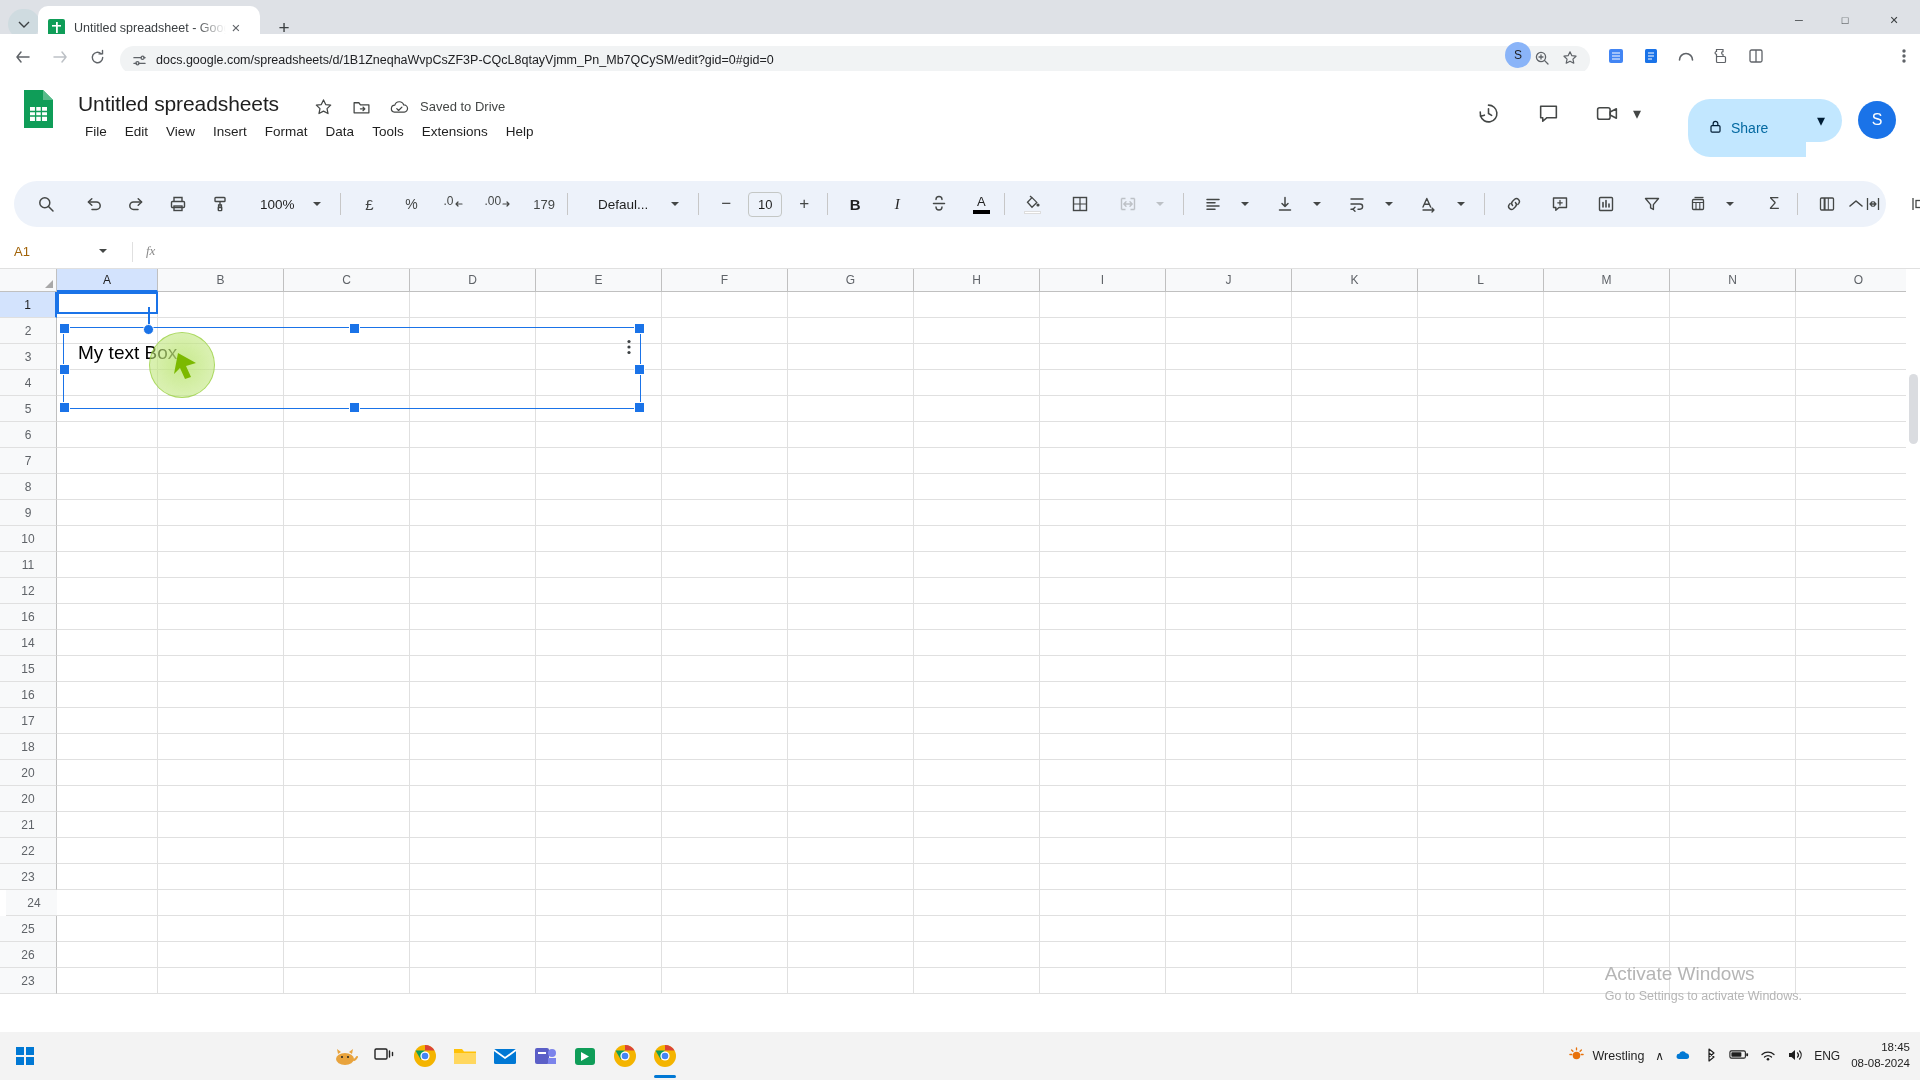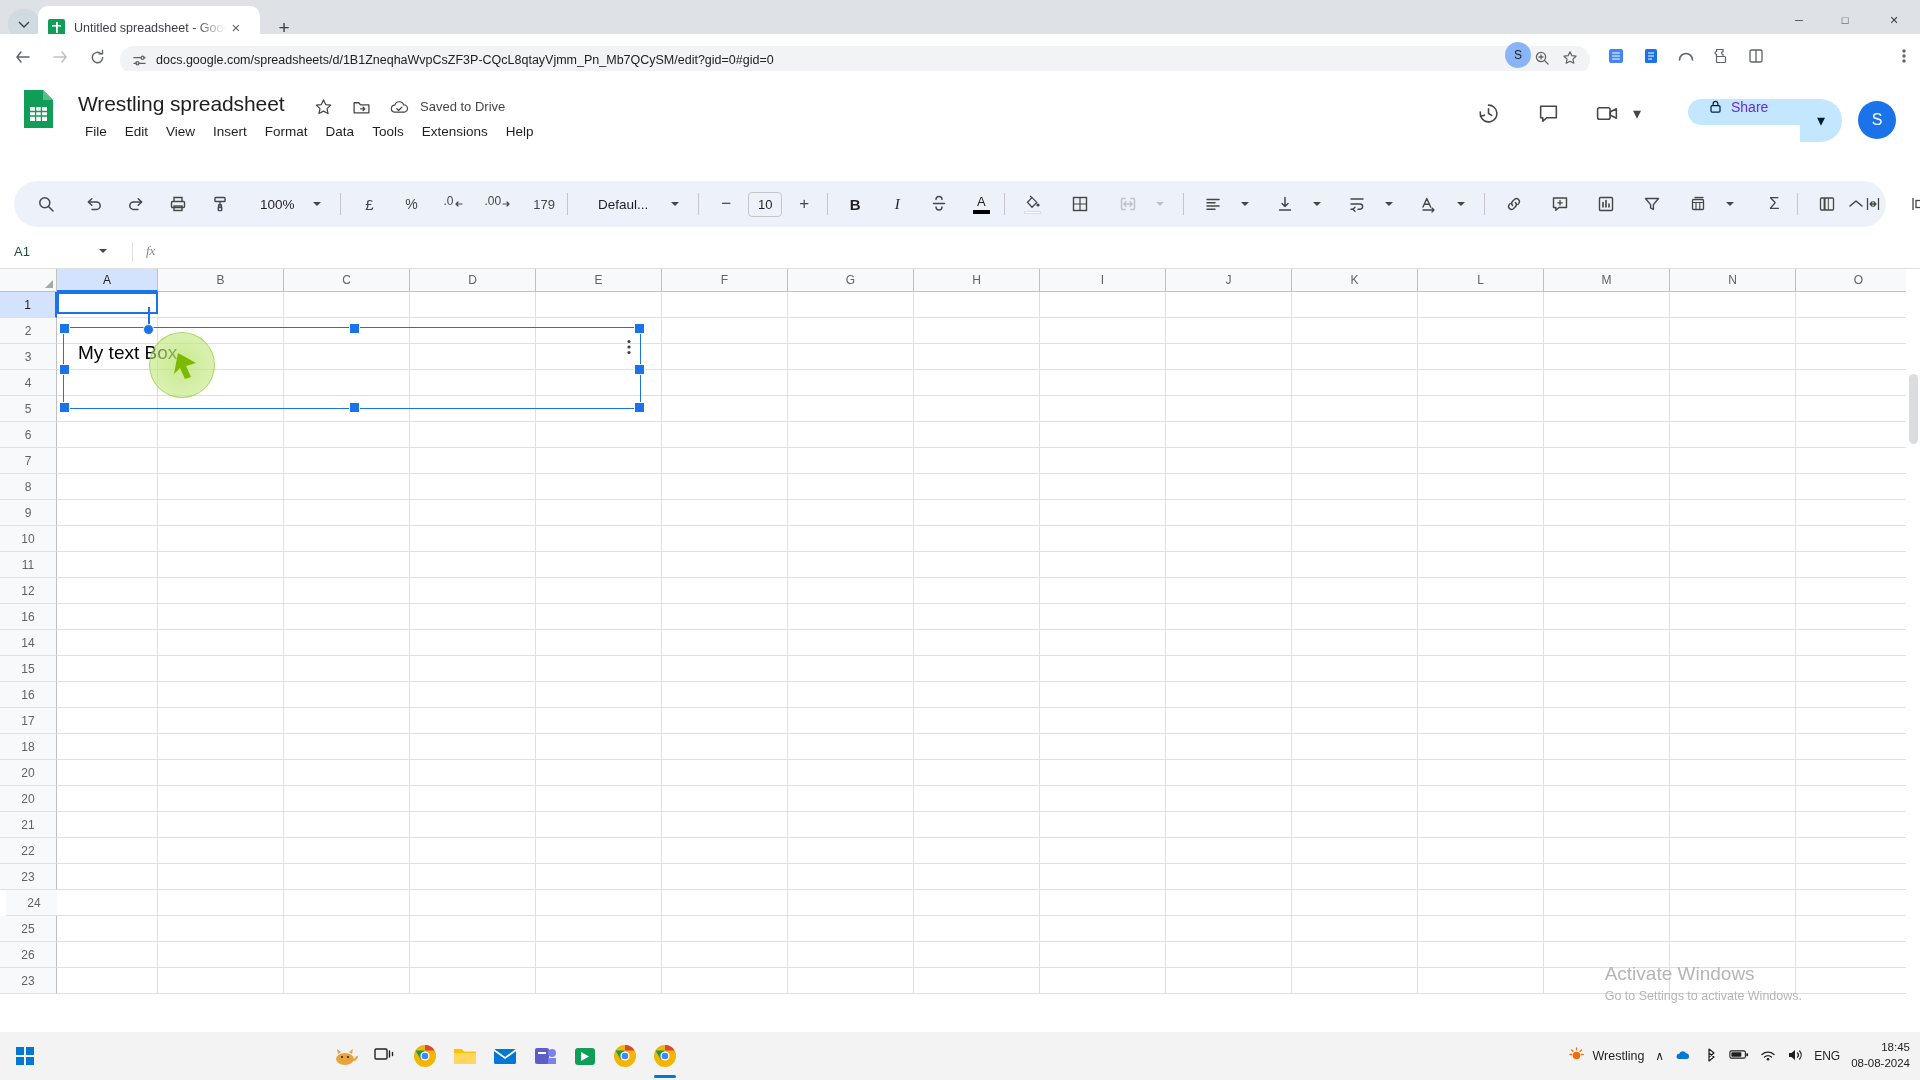--- a/index.html
+++ b/index.html
@@ -104,24 +104,24 @@
   }
   .menubar { position:absolute; left:76px; top:50px; display:flex; gap:0px; }
   .menu-item {
     font-size:13.5px; color:#1f1f1f; padding:3px 9px; border-radius:4px;
   }
   .hdr-right-ico {
     position:absolute; top:25px; width:34px; height:34px;
     display:flex;align-items:center;justify-content:center; color:#444746;
   }
   .share-btn {
-    position:absolute; left:1688px; top:28px; height:26px; width:118px;
+    position:absolute; left:1688px; top:28px; height:58px; width:118px;
     background:#c2e7ff; border-radius:22px 0 0 22px;
-    display:flex; gap:8px; padding-left:20px;
-    font-size:14px; color:#6d28d9;
+    display:flex; align-items:center; gap:8px; padding-left:20px;
+    font-size:14px; color:#0369a1;
   }
   .share-caret {
     position:absolute; left:1800px; top:28px; height:43px; width:42px;
     background:#c2e7ff; border-radius:0 22px 22px 0;
     display:flex; align-items:center; justify-content:center; color:#001d35;
   }
   .acct-av {
     position:absolute; left:1858px; top:30px; width:38px; height:38px;
     border-radius:50%; background:#1a73e8; color:#fff; font-size:16px;
     display:flex;align-items:center;justify-content:center;
@@ -148,21 +148,21 @@
   .caret { font-size:8px; margin-left:3px; color:#444746; }
   .collapse-ico { position:absolute; right:14px; top:7px; width:32px;height:32px;display:flex;align-items:center;justify-content:center;color:#444746;}
 
   
   .formulabar {
     position:absolute; left:0; top:164px; width:1920px; height:34px;
     background:#fff; border-bottom:1px solid #e0e0e0;
   }
   .namebox {
     position:absolute; left:0; top:0; width:122px; height:33px;
-    display:flex; align-items:center; padding-left:14px; font-size:13px; color:#14532d;
+    display:flex; align-items:center; padding-left:14px; font-size:13px; color:#a16207;
   }
   .namebox .caret{ margin-left:auto; margin-right:14px; font-size:9px;}
   .fb-sep { position:absolute; left:132px; top:7px; width:1px; height:20px; background:#e0e0e0;}
   .fx { position:absolute; left:146px; top:8px; font-size:13px; color:#8a8a8a; font-style:italic; font-family:"Liberation Serif", serif;}
   .fb-input { position:absolute; left:175px; top:8px; font-size:13px; color:#1f1f1f;}
 
   
   .grid-wrap {
     position:absolute; left:0; top:198px; width:1920px; height:772px;
     background:#fff; overflow:hidden;
@@ -398,21 +398,21 @@
     <div class="sheets-header">
       <div class="sheets-logo">
         <svg width="33" height="42" viewBox="0 0 33 42">
           <path d="M2 2h19l10 10v28H2z" fill="#0f9d58"></path>
           <path d="M21 2l10 10H21z" fill="#57bb8a"></path>
           <rect x="8" y="19" width="17" height="14" fill="#fff"></rect>
           <path d="M8 23.5h17M8 28h17M13.6 19v14M19.4 19v14" stroke="#0f9d58" stroke-width="1.3"></path>
         </svg>
       </div>
 
-      <div class="doc-title">Wrestling spreadsheet</div>
+      <div class="doc-title">Untitled spreadsheets</div>
 
       <div class="title-ico" style="left:312px">
         <svg width="19" height="19" viewBox="0 0 18 18">
             <path d="M9 1.8l2.1 4.4 4.7.55-3.45 3.3.93 4.65L9 12.45 4.72 14.7l.93-4.65L2.2 6.75l4.7-.55z" stroke="#444746" stroke-width="1.2" fill="none" stroke-linejoin="round"></path>
           </svg>
       </div>
       <div class="title-ico" style="left:350px">
         <svg width="19" height="19" viewBox="0 0 18 18">
             <path d="M2 4.5h4.5l1.5 2h8v7.5H2z" stroke="#444746" stroke-width="1.2" fill="none" stroke-linejoin="round"></path>
             <path d="M8 10.3h4M10.4 8.6l1.8 1.7-1.8 1.7" stroke="#444746" stroke-width="1.2" fill="none" stroke-linecap="round" stroke-linejoin="round"></path>

